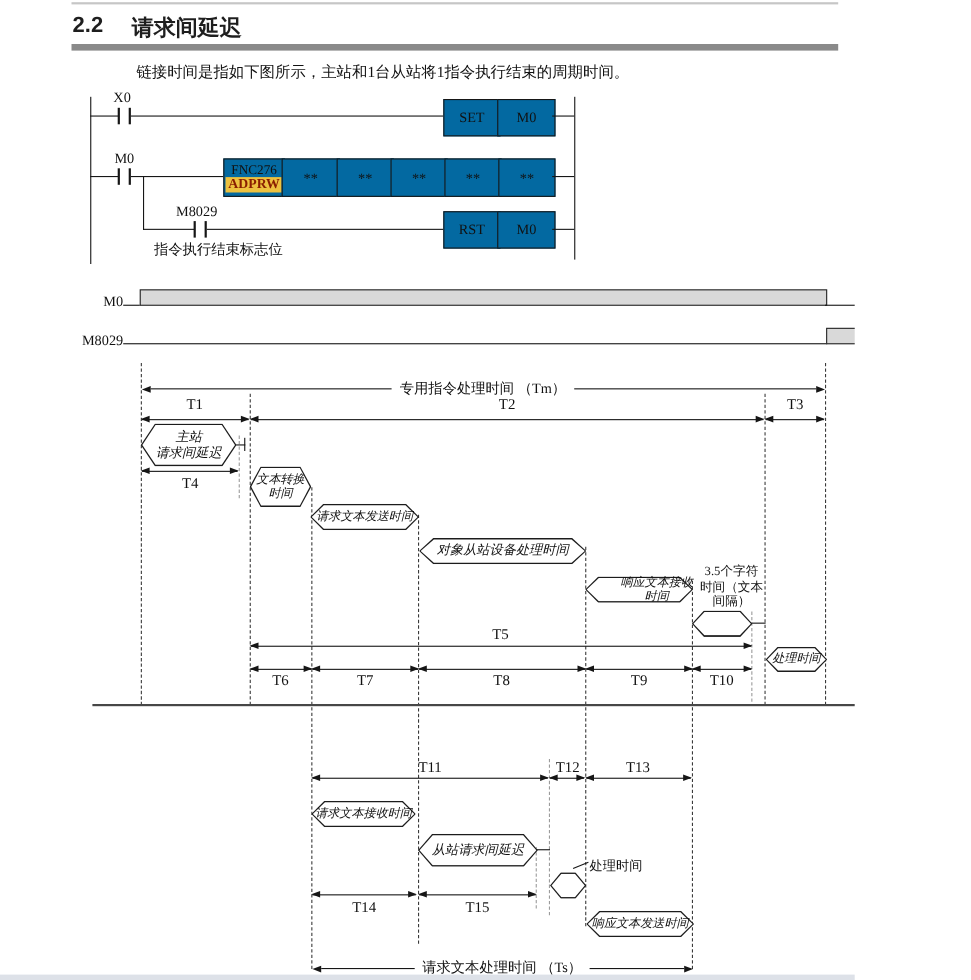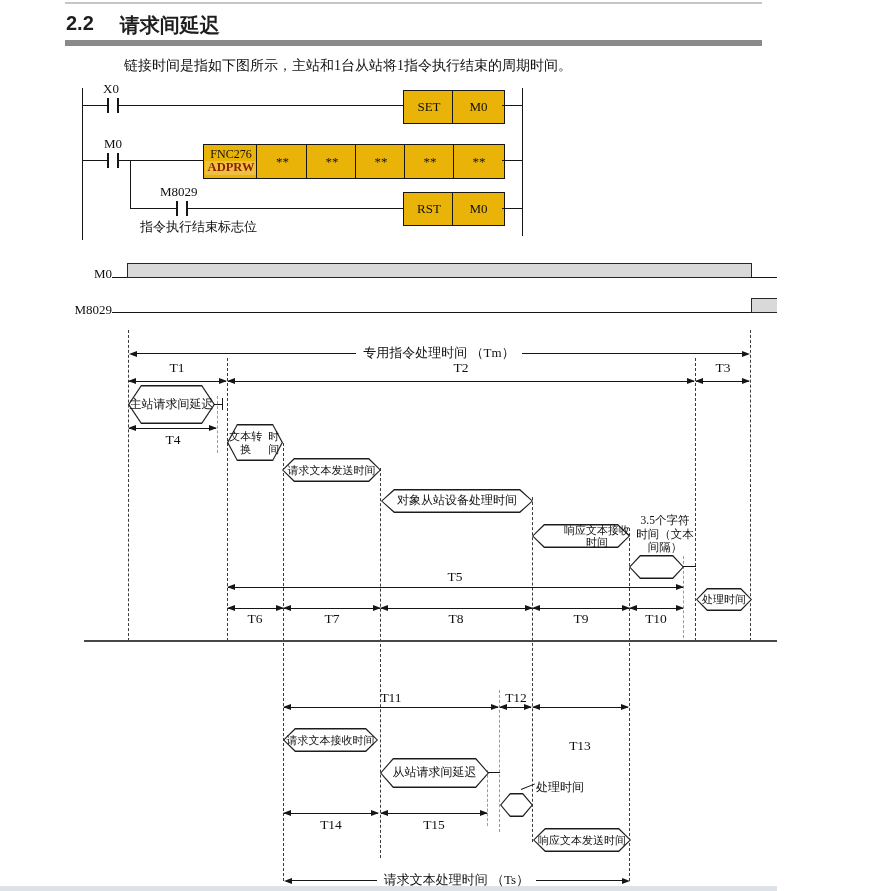--- a/index.html
+++ b/index.html
@@ -5,39 +5,39 @@
   html,body{margin:0;padding:0;background:#fff;}
   #page{position:relative;width:777px;height:891px;background:#fff;overflow:hidden;
         font-family:"Liberation Serif",serif;color:#111;}
   .txt{position:absolute;font-family:"Liberation Serif",serif;color:#111;white-space:nowrap;}
   .tl{position:absolute;width:44px;text-align:center;font-size:13.5px;font-family:"Liberation Serif",serif;}
   .vl{position:absolute;width:0;border-left:1.5px solid #161616;}
   .hl{position:absolute;height:0;border-top:1.5px solid #161616;}
   .dsh{position:absolute;width:0;border-left:1px dashed #3a3a3a;}
   .gdsh{position:absolute;width:0;border-left:1.6px dashed #9b9b9b;}
   .cbar{position:absolute;width:2.4px;height:15px;background:#161616;}
-  .lbx{position:absolute;background:#eab308;border:1.4px solid #161616;display:flex;align-items:center;justify-content:center;
+  .lbx{position:absolute;background:#0369a1;border:1.4px solid #161616;display:flex;align-items:center;justify-content:center;
        font-size:13px;font-family:"Liberation Serif",serif;}
   .arr{position:absolute;height:0;border-top:1.2px solid #161616;}
   .arr i{position:absolute;top:-3.6px;width:0;height:0;border-top:3.5px solid transparent;border-bottom:3.5px solid transparent;}
   .arr i.l{left:-1px;border-right:8px solid #161616;}
   .arr i.r{right:-1px;border-left:8px solid #161616;}
   .larr{position:absolute;display:flex;align-items:center;}
   .larr .seg{flex:1;height:0;border-top:1.2px solid #161616;}
   .larr .hd{width:0;height:0;border-top:3.5px solid transparent;border-bottom:3.5px solid transparent;}
   .larr .hd.l{border-right:8px solid #161616;}
   .larr .hd.r{border-left:8px solid #161616;}
   .larr .cap{white-space:nowrap;padding:0 7px;font-size:13px;transform:translateY(-1px);}
   .hex{position:absolute;}
   .hex .o{position:absolute;inset:0;background:#1c1c1c;
      clip-path:polygon(var(--p) 0,calc(100% - var(--p)) 0,100% 50%,calc(100% - var(--p)) 100%,var(--p) 100%,0 50%);}
   .hex .n{position:absolute;inset:1.4px;background:#fff;
      clip-path:polygon(calc(var(--p) - 1px) 0,calc(100% - var(--p) + 1px) 0,100% 50%,calc(100% - var(--p) + 1px) 100%,calc(var(--p) - 1px) 100%,0 50%);}
-  .hex .t{position:absolute;inset:0;display:flex;flex-direction:row;align-items:center;justify-content:center;
-     text-align:center;line-height:1.12;font-family:"Liberation Serif",serif;}
+  .hex .t{position:absolute;inset:0;display:flex;flex-direction:column;align-items:center;justify-content:center;
+     text-align:center;line-height:1.12;font-family:"Liberation Serif",serif;font-style:italic;}
   .wavebar{position:absolute;background:#d9d9d9;border:1.5px solid #262626;}
 </style>
 </head>
 <body>
 
 <div id="page">
 
   <div style="position:absolute;left:65px;top:2px;width:697px;height:2px;background:#c6c6c6;"></div>
   <div style="position:absolute;left:860px;top:0;width:23px;height:891px;background:#ebecef;border-left:2px solid #dcdde1;"></div>
   <div style="position:absolute;left:0;top:886px;width:883px;height:5px;background:#dde1e8;"></div>
@@ -246,21 +246,21 @@
   <div class="tl" style="left:233px;top:611px;">T6</div>
   <div class="tl" style="left:310px;top:611px;">T7</div>
   <div class="tl" style="left:434px;top:611px;">T8</div>
   <div class="tl" style="left:559px;top:611px;">T9</div>
   <div class="tl" style="left:634px;top:611px;">T10</div>
 
   <div style="position:absolute;left:84px;top:640px;width:706px;height:2px;background:#474747;"></div>
 
   <div class="tl" style="left:369px;top:690px;">T11</div>
   <div class="tl" style="left:494px;top:690px;">T12</div>
-  <div class="tl" style="left:558px;top:690px;margin-top:48px;">T13</div>
+  <div class="tl" style="left:558px;top:690px;">T13</div>
   <div class="arr" style="left:284px;top:707px;width:214px;">
       <i class="l"></i>
       <i class="r"></i>
     </div>
   <div class="arr" style="left:500px;top:707px;width:31px;">
       <i class="l"></i>
       <i class="r"></i>
     </div>
   <div class="arr" style="left:533px;top:707px;width:95px;">
       <i class="l"></i>

